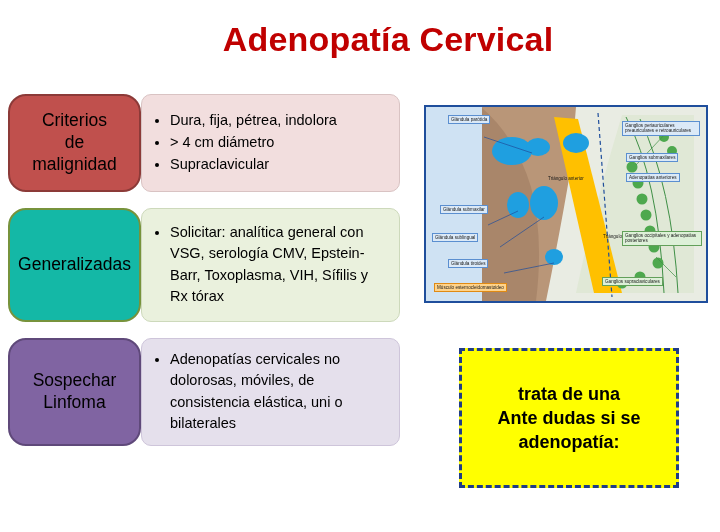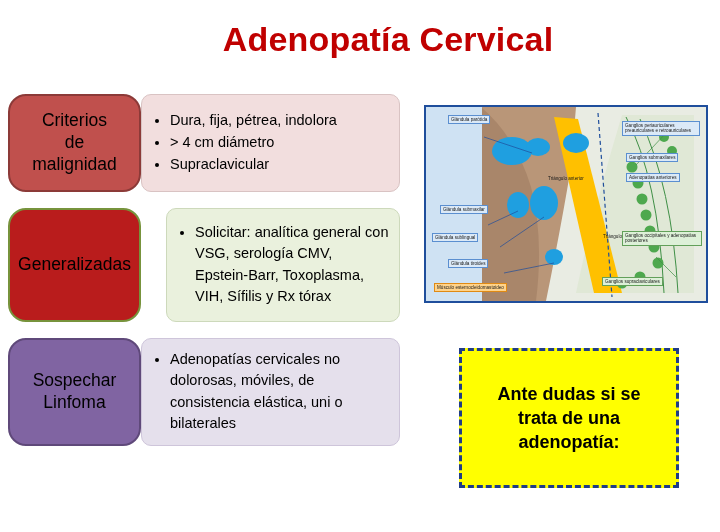--- a/index.html
+++ b/index.html
@@ -73,22 +73,22 @@
     margin: 0 0 1px 0;
   }
 
   
   #row-malignidad { top: 94px; left: 8px; width: 392px; height: 98px; }
   #row-malignidad .label-box { background: #c0504d; border-color: #8c3a38; color: #000; }
   #row-malignidad .text-box { background: #f2dede; border-color: #d9c3c3; }
 
   
   #row-generalizadas { top: 208px; left: 8px; width: 392px; height: 114px; }
-  #row-generalizadas .label-box { background: #b91c1c; border-color: #77933c; }
-  #row-generalizadas .text-box { background: #eaf1dd; border-color: #cdd9bb; margin-left: 25px; }
+  #row-generalizadas .label-box { background: #14b8a6; border-color: #77933c; }
+  #row-generalizadas .text-box { background: #eaf1dd; border-color: #cdd9bb; }
 
   
   #row-linfoma { top: 338px; left: 8px; width: 392px; height: 108px; }
   #row-linfoma .label-box { background: #8064a2; border-color: #5f497a; }
   #row-linfoma .text-box { background: #e5e0ec; border-color: #cec5da; }
 
   
   .image-panel {
     position: absolute;
     top: 105px;
@@ -247,18 +247,18 @@
     <div class="imgcap" style="top:68px; left:120px; background:transparent; border:none;">Triángulo anterior</div>
     <div class="imgcap" style="top:126px; left:175px; background:transparent; border:none;">Triángulo posterior</div>
     <div class="imgcap" style="top:14px; left:196px; white-space:normal; width:72px;">Ganglios periauriculares preauriculares e retroauriculares</div>
     <div class="imgcap" style="top:46px; left:200px;">Ganglios submaxilares</div>
     <div class="imgcap" style="top:66px; left:200px;">Adenopatías anteriores</div>
     <div class="imgcap green" style="top:124px; left:196px; white-space:normal; width:74px;">Ganglios occipitales y adenopatías posteriores</div>
     <div class="imgcap green" style="top:170px; left:176px;">Ganglios supraclaviculares</div>
   </div>
 
   <div class="callout">
+    <div class="line">trata de una</div>
     <div class="line">Ante dudas si se</div>
-    <div class="line">trata de una</div>
     <div class="line">adenopatía:</div>
   </div>
 
 </div>
 
 </body></html>

